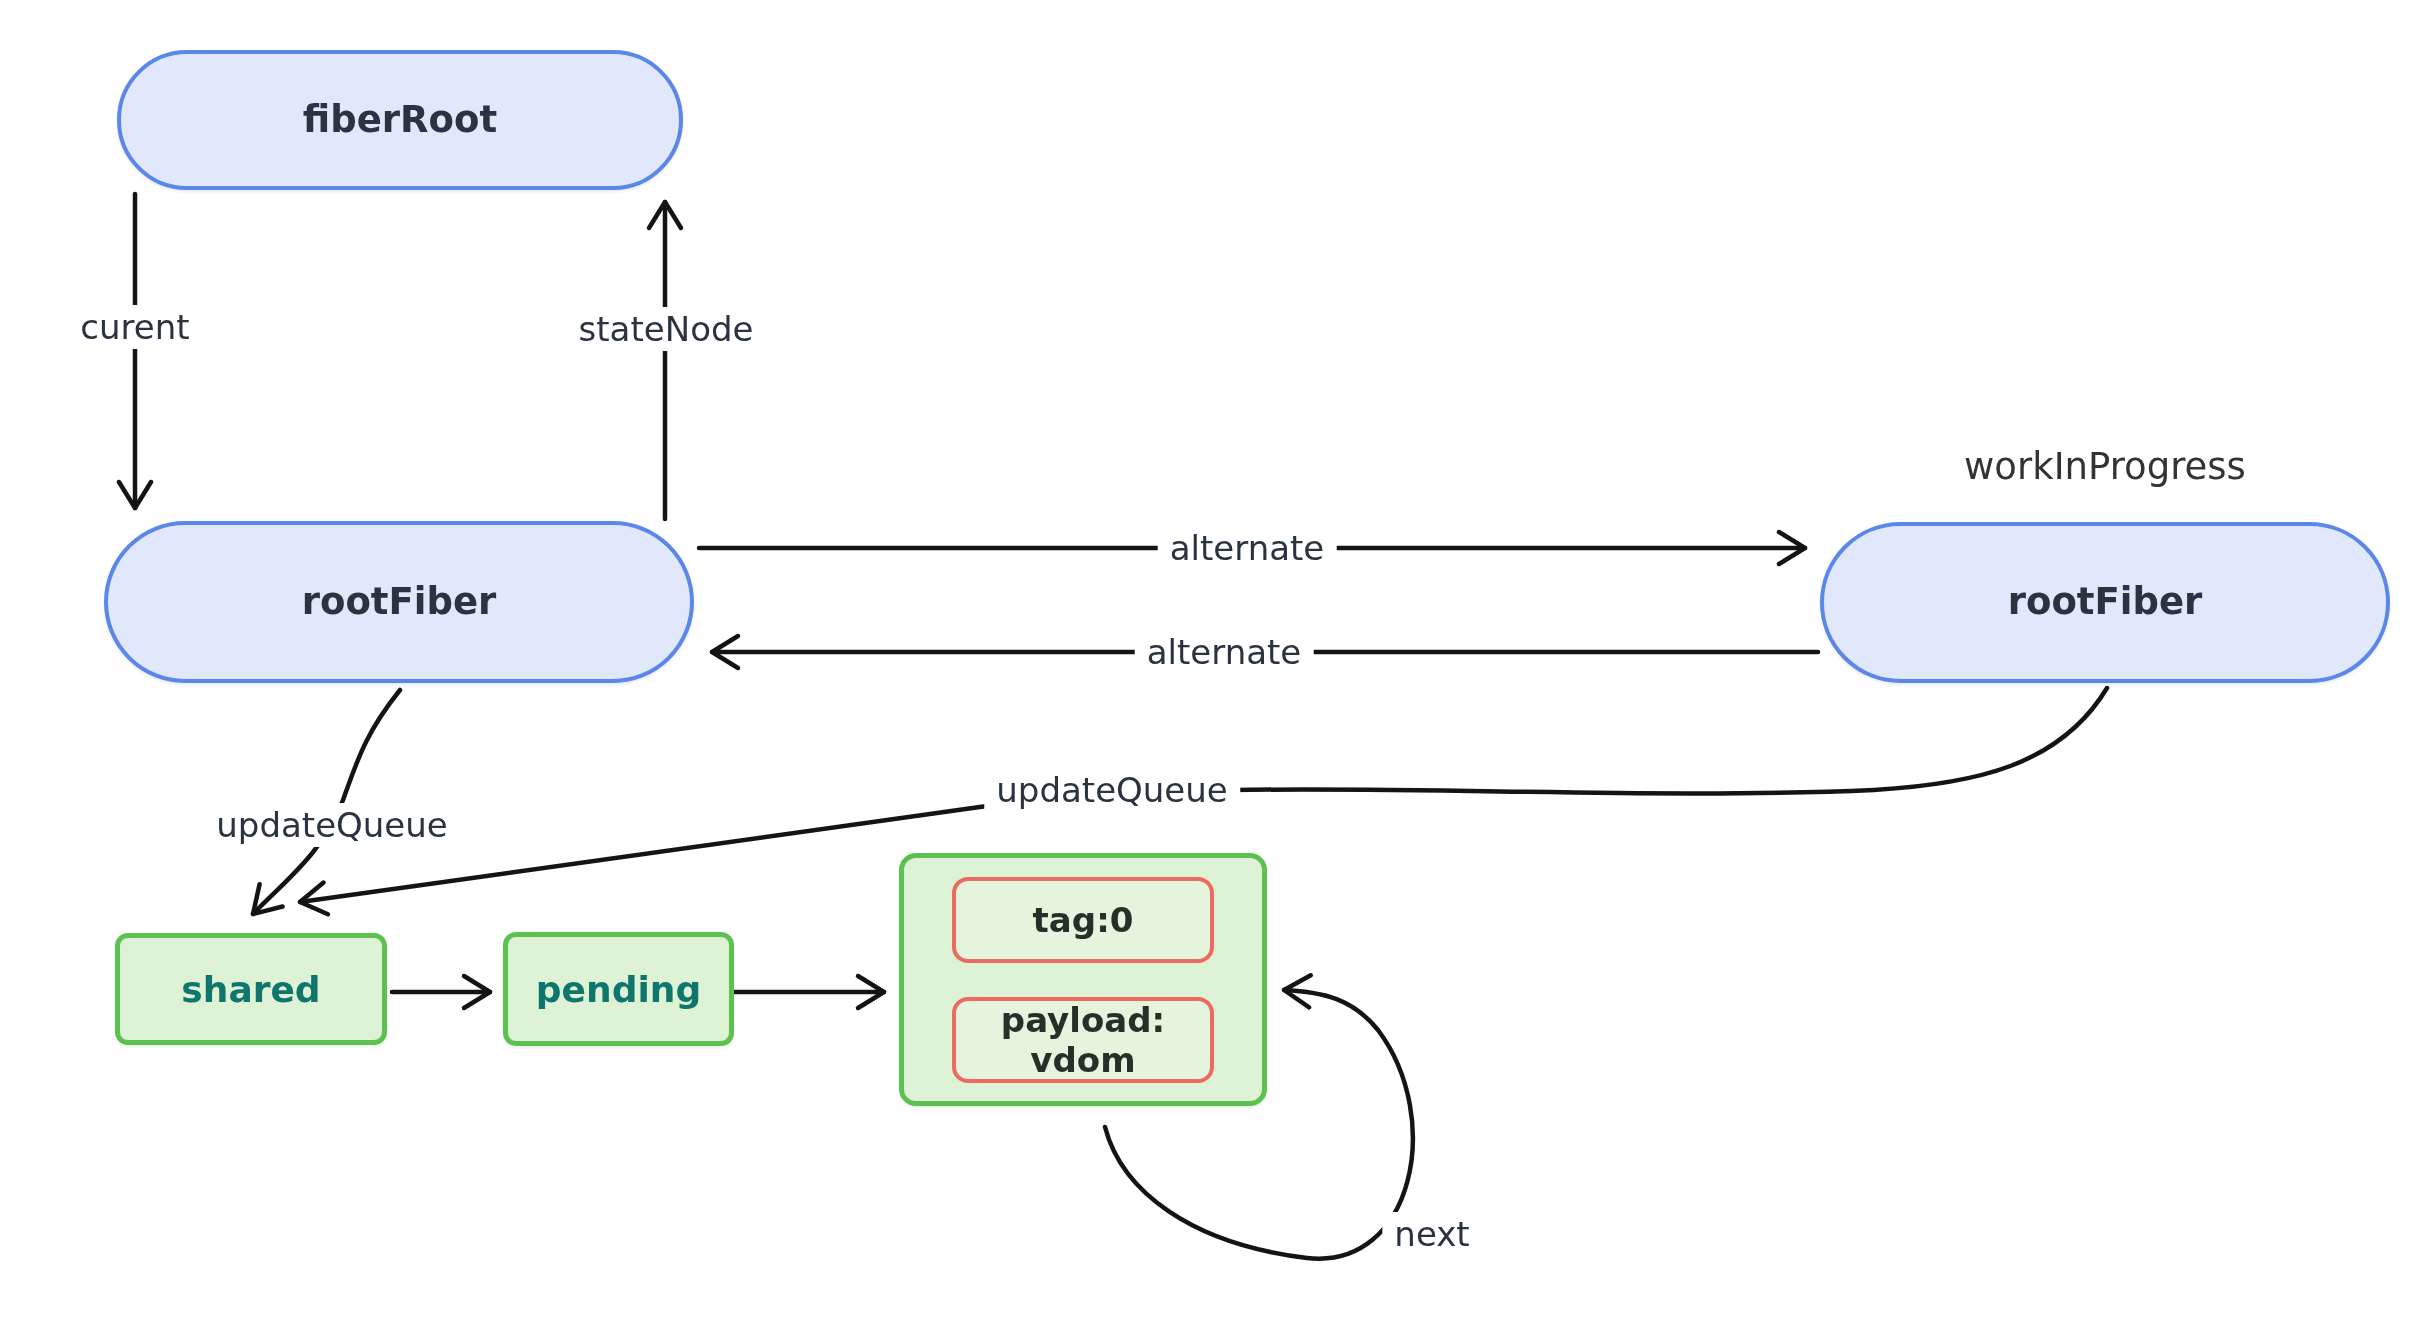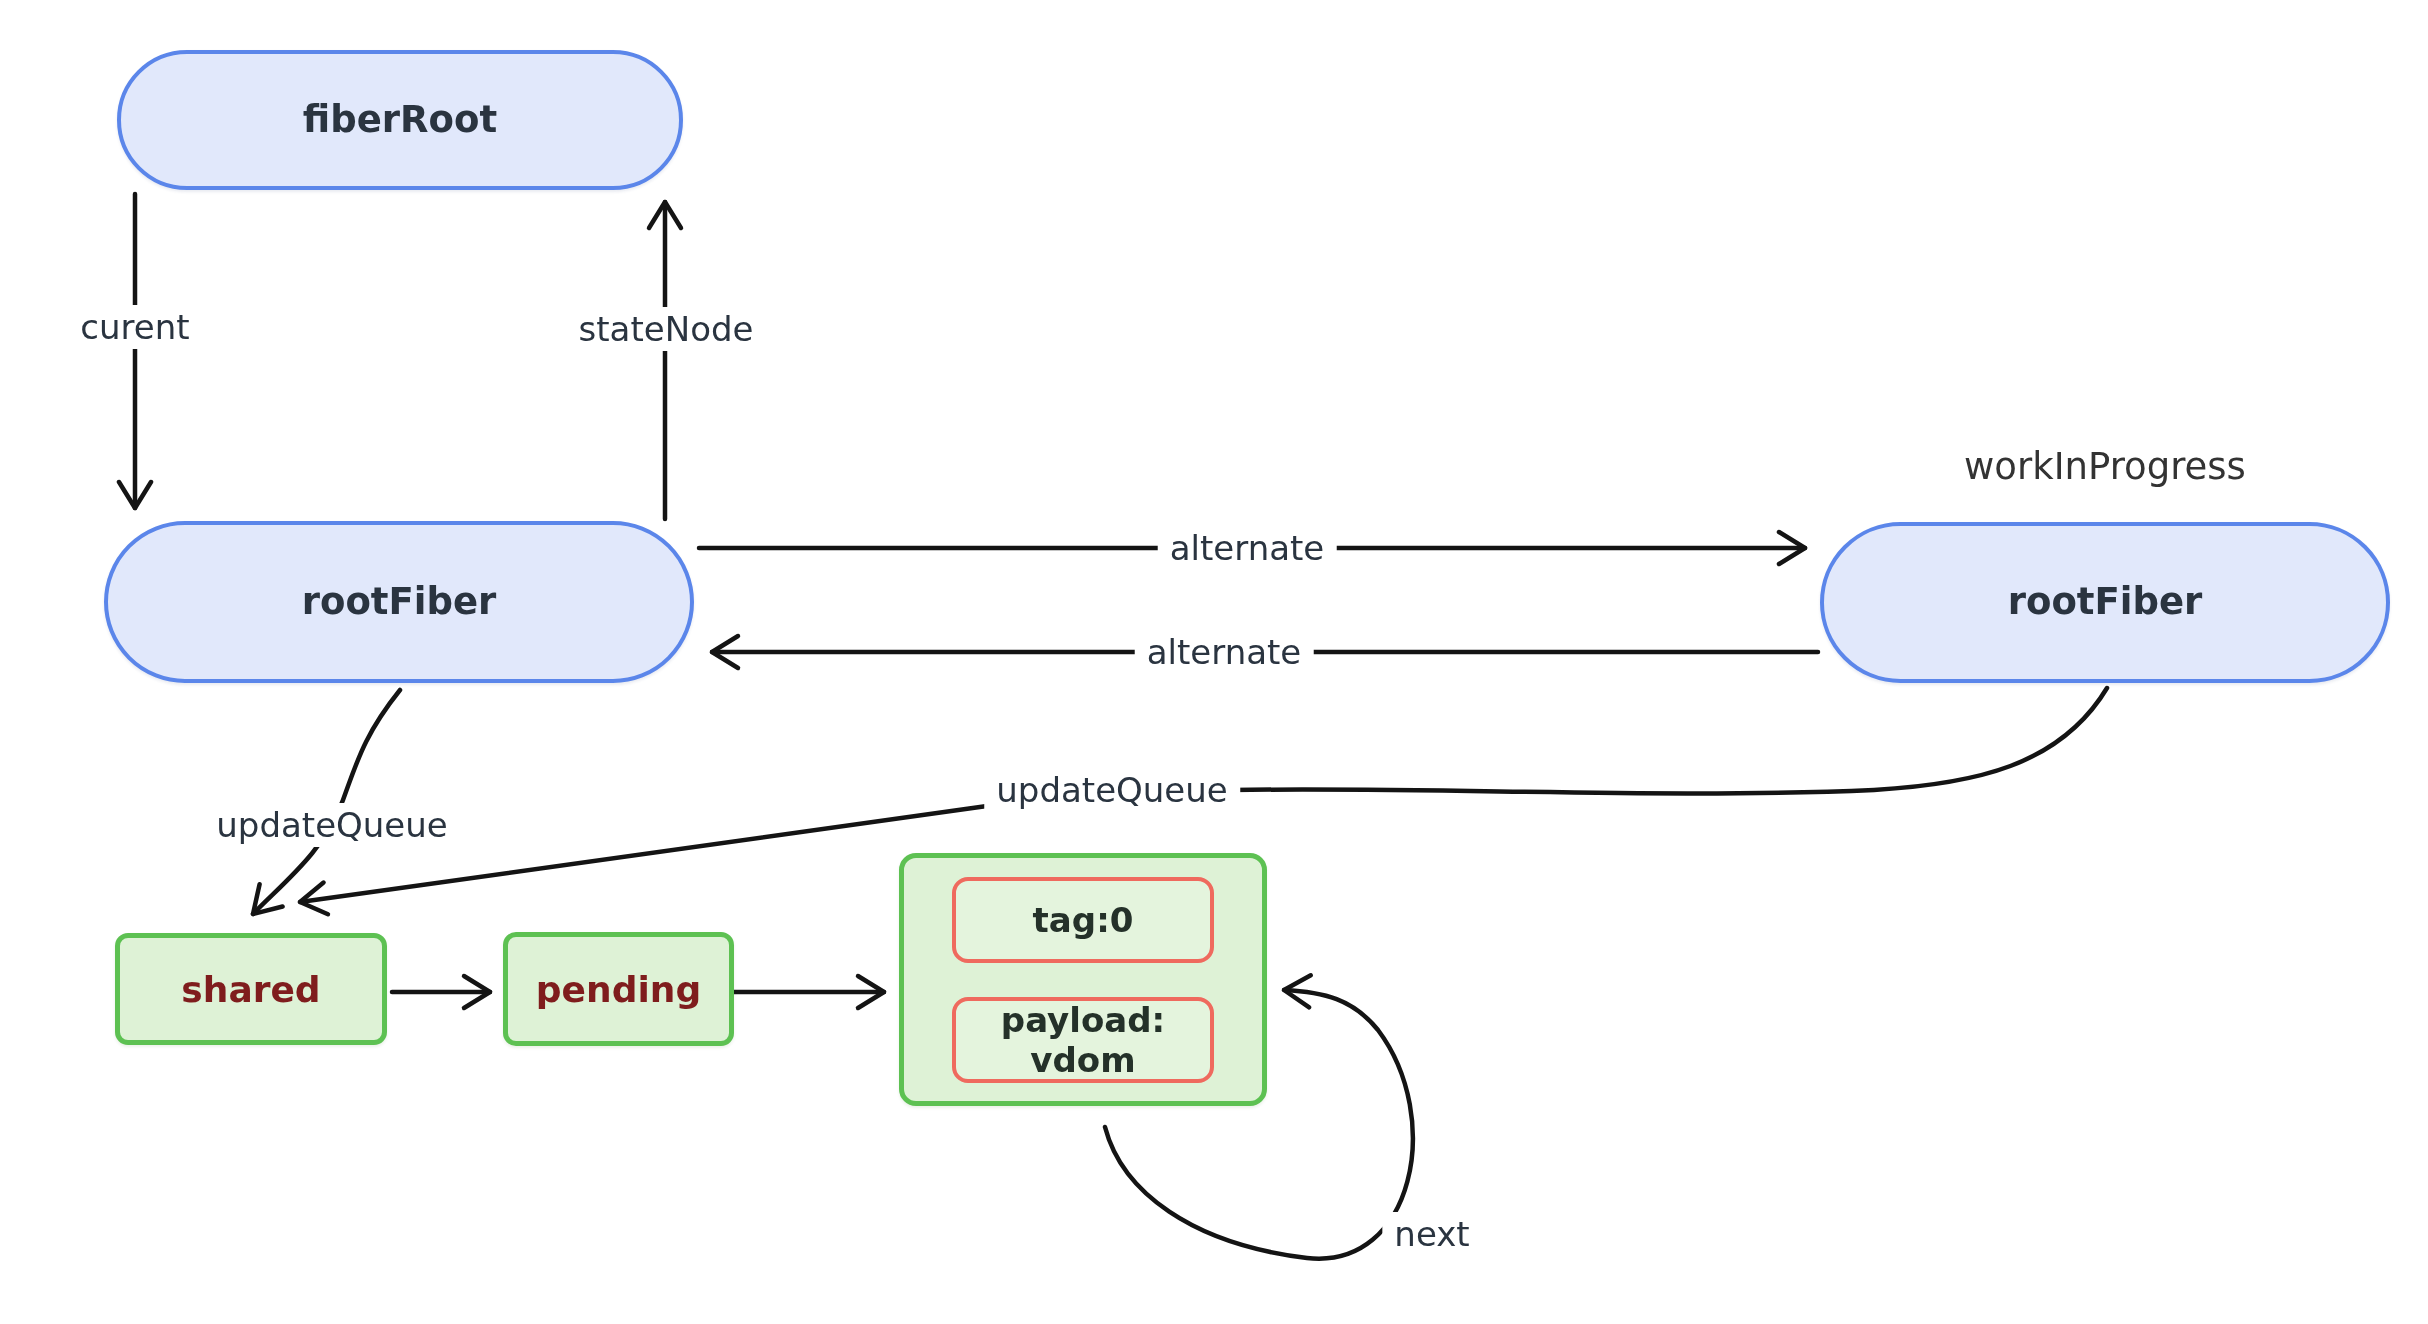--- a/index.html
+++ b/index.html
@@ -54,21 +54,21 @@
   }
   .greenbox {
     background: #def2d6;
     border: 5px solid #5dc152;
     border-radius: 13px;
     box-shadow: 0 2px 3px rgba(60,120,40,0.10);
   }
   .greenbox .title {
     font-size: 36px;
     font-weight: bold;
-    color: #7f1d1d;
+    color: #0f766e;
   }
   .bigbox {
     background: #def2d6;
     border: 5px solid #5dc152;
     border-radius: 17px;
     gap: 34px;
   }
   .redbox {
     box-sizing: border-box;
     width: 262px;

